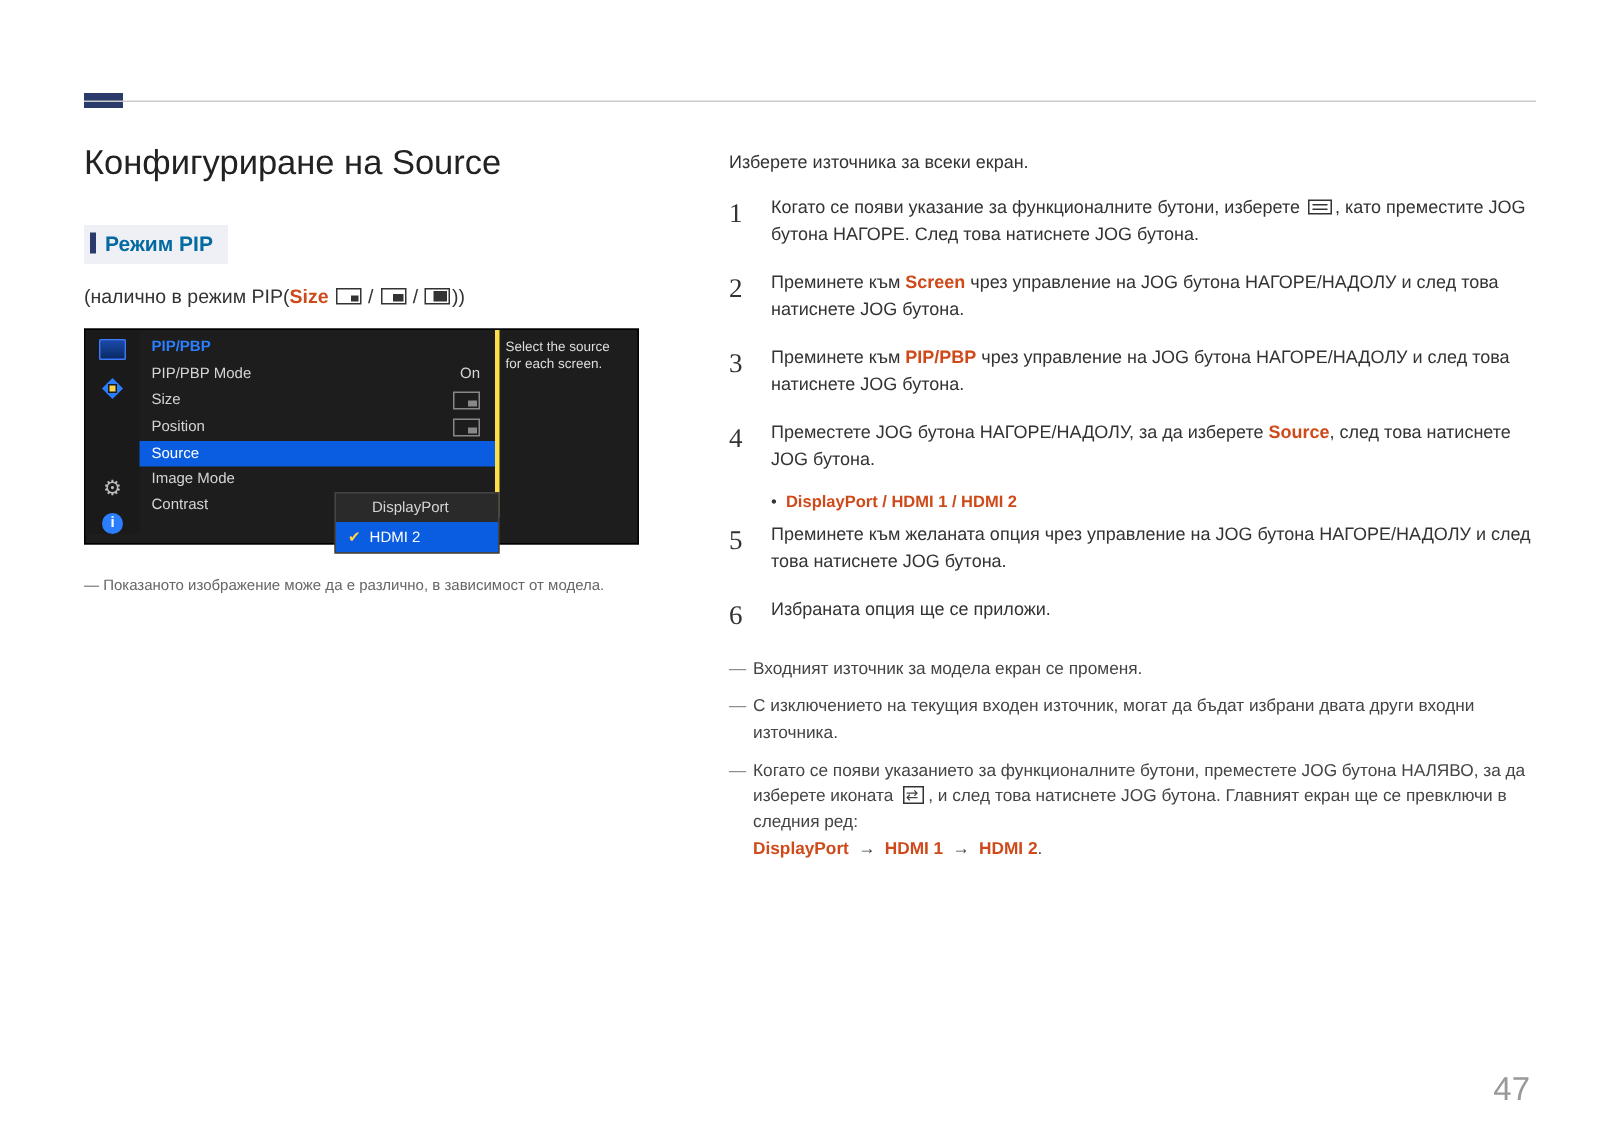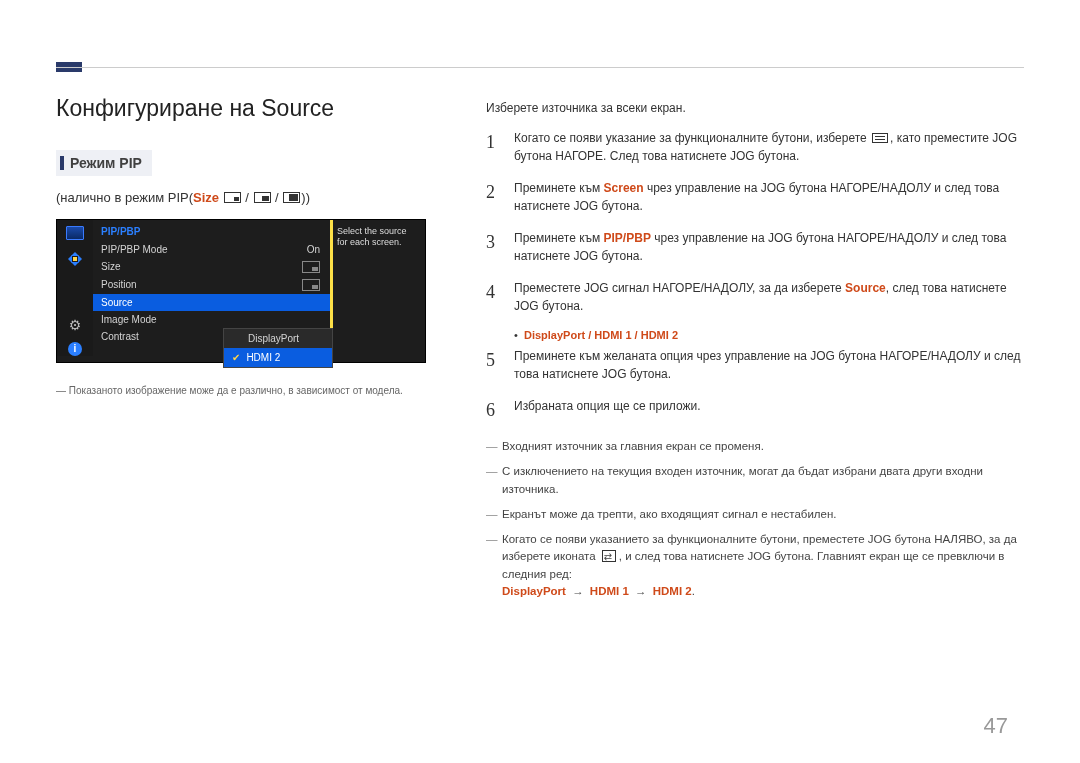--- a/index.html
+++ b/index.html
@@ -43,21 +43,21 @@
     color: #222;
     margin-bottom: 28px;
   }
   .mode-box {
     display: inline-block;
     background: #eef0f5;
     padding: 4px 10px 4px 4px;
     margin-bottom: 14px;
   }
   .mode-bar { display: inline-block; width: 4px; height: 14px; background: #2a3a6a; vertical-align: -2px; margin-right: 6px; }
-  .mode-box span.lbl { color: #404040; font-size: 14px; font-weight: 600; }
+  .mode-box span.lbl { color: #0369a1; font-size: 14px; font-weight: 600; }
   .avail {
     font-size: 13px;
     margin-bottom: 14px;
   }
   .avail .hl { color: #cf4a1a; font-weight: 600; }
   .size-icon {
     display: inline-block;
     width: 17px; height: 11px;
     border: 1px solid #333;
     vertical-align: -1px;
@@ -161,21 +161,21 @@
     width:14px;height:12px;
     border:1px solid #333;
     position:relative;
     vertical-align:-2px;
     margin:0 3px;
   }
   .swap-icon::before{content:"⇄";position:absolute;left:1px;top:-2px;font-size:10px;}
   .arrow{ margin:0 3px;}
   .pagenum{
     position:absolute;
-    right:72px;
+    right:60px;
     bottom:24px;
     font-size:22px;
     color:#999;
     font-weight:300;
   }
 </style>
 </head>
 <body>
 
 <div class="top-accent"></div>
@@ -279,42 +279,41 @@
     <div class="step">
       <div class="num">3</div>
       <div>
         <span>Преминете към </span><span class="hl">PIP/PBP</span><span> чрез управление на JOG бутона НАГОРЕ/НАДОЛУ и след това натиснете JOG бутона.</span>
       </div>
     </div>
 
     <div class="step">
       <div class="num">4</div>
       <div>
-        <span>Преместете JOG сигнал НАГОРЕ/НАДОЛУ, за да изберете </span><span class="hl">Source</span><span>, след това натиснете JOG бутона.</span>
+        <span>Преместете JOG бутона НАГОРЕ/НАДОЛУ, за да изберете </span><span class="hl">Source</span><span>, след това натиснете JOG бутона.</span>
       </div>
     </div>
 
     <div class="bullet-sub">
       •&nbsp;&nbsp;<span class="hl">DisplayPort / HDMI 1 / HDMI 2</span>
     </div>
 
     <div class="step">
       <div class="num">5</div>
       <div>Преминете към желаната опция чрез управление на JOG бутона НАГОРЕ/НАДОЛУ и след това натиснете JOG бутона.</div>
     </div>
 
     <div class="step">
       <div class="num">6</div>
       <div>Избраната опция ще се приложи.</div>
     </div>
 
     <ul class="dash-list">
-      <li>Входният източник за главния екран се променя.</li>
+      <li>Входният източник за модела екран се променя.</li>
       <li>С изключението на текущия входен източник, могат да бъдат избрани двата други входни източника.</li>
-      <li>Екранът може да трепти, ако входящият сигнал е нестабилен.</li>
       <li>
         <span>Когато се появи указанието за функционалните бутони, преместете JOG бутона НАЛЯВО, за да изберете иконата </span><span class="swap-icon"></span><span>, и след това натиснете JOG бутона. Главният екран ще се превключи в следния ред:</span><br>
         <span class="hl">DisplayPort</span>
         <span class="arrow">→</span>
         <span class="hl">HDMI 1</span>
         <span class="arrow">→</span>
         <span class="hl">HDMI 2</span>.
       </li>
     </ul>
   </div>

